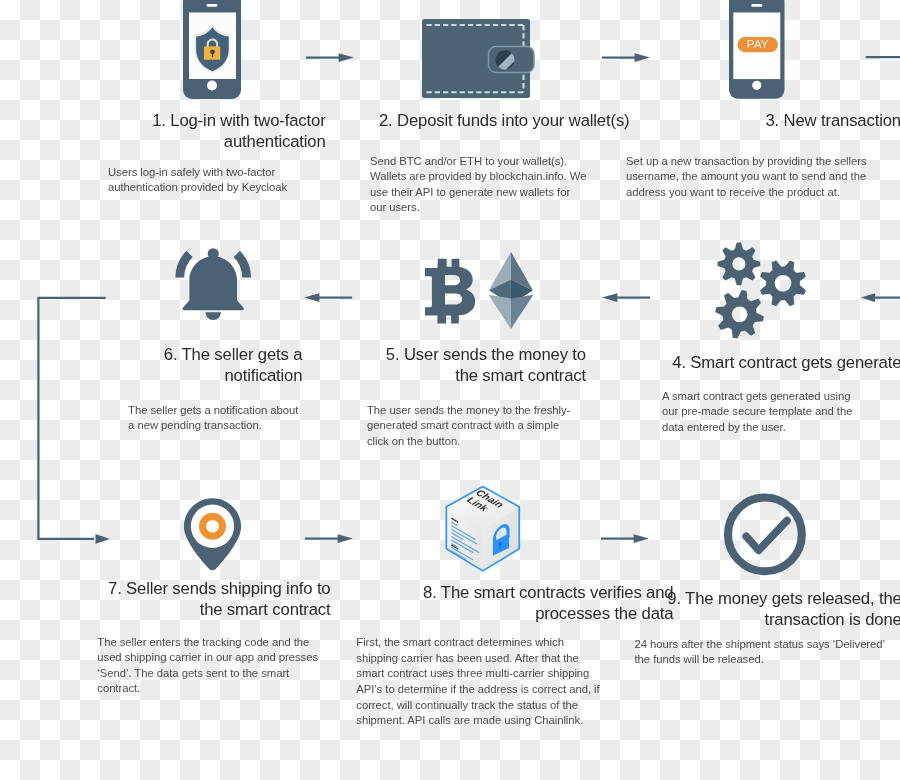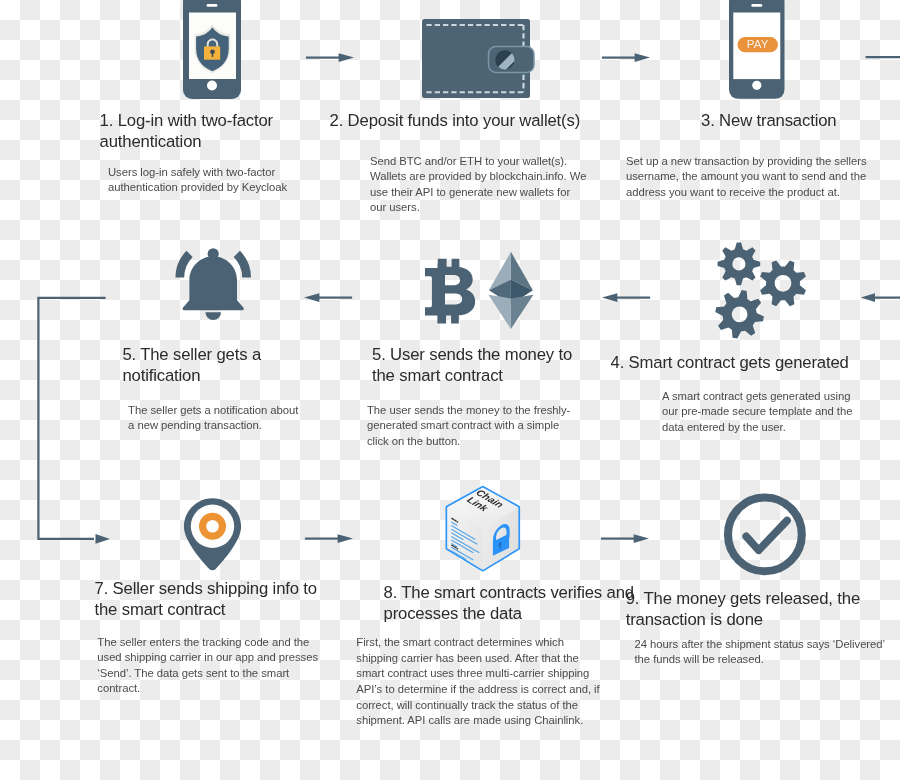--- a/index.html
+++ b/index.html
@@ -9,21 +9,21 @@
     background-color:#ffffff;
     background-image:
       linear-gradient(45deg,#ececec 25%,transparent 25%,transparent 75%,#ececec 75%),
       linear-gradient(45deg,#ececec 25%,transparent 25%,transparent 75%,#ececec 75%);
     background-size:40px 40px;
     background-position:0 0,20px 20px;
   }
   #root{position:relative;width:900px;height:572px;margin-left:36px;}
   .title,.body{-webkit-font-smoothing:antialiased;}
   .icon{position:absolute;}
-  .title{position:absolute;text-align:left;font-size:16.7px;line-height:20.9px;
+  .title{position:absolute;text-align:right;font-size:16.7px;line-height:20.9px;
     color:#2b2b2b;font-weight:400;letter-spacing:-0.15px;}
   .body{position:absolute;text-align:left;font-size:11.3px;line-height:15.6px;
     color:#4b4b4b;font-weight:400;letter-spacing:-0.05px;}
   .conn{position:absolute;}
   svg{display:block;}
 </style>
 </head>
 <body>
 
 <div id="root">
@@ -270,21 +270,21 @@
 
 <div class="title" style="left:621.0px;top:110.8px;width:200px;padding-left:44px;">3. New transaction</div>
 <div class="body" style="left:590.0px;top:153.5px;width:262px;">Set up a new transaction by providing the sellers username, the amount you want to send and the address you want to receive the product at.</div>
 
 <div class="title" style="left:574.5px;top:353.3px;width:300px;">4. Smart contract gets generated</div>
 <div class="body" style="left:626.0px;top:388.5px;width:199px;">A smart contract gets generated using our pre-made secure template and the data entered by the user.</div>
 
 <div class="title" style="left:336.0px;top:344.8px;width:214px;">5. User sends the money to the smart contract</div>
 <div class="body" style="left:331px;top:402.5px;width:210px;">The user sends the money to the freshly-generated smart contract with a simple click on the button.</div>
 
-<div class="title" style="left:86.4px;top:344.8px;width:180px;">5. The seller gets a notification</div>
+<div class="title" style="left:86.4px;top:344.8px;width:180px;">6. The seller gets a notification</div>
 <div class="body" style="left:92.1px;top:402.5px;width:175px;">The seller gets a notification about a new pending transaction.</div>
 
 <div class="title" style="left:58.5px;top:579.0px;width:236px;">7. Seller sends shipping info to the smart contract</div>
 <div class="body" style="left:61.3px;top:634.5px;width:229px;">The seller enters the tracking code and the used shipping carrier in our app and presses ‘Send’. The data gets sent to the smart contract.</div>
 
 <div class="title" style="left:299.5px;top:582.6px;width:290px;padding-left:48px;">8. The smart contracts verifies and processes the data</div>
 <div class="body" style="left:320.3px;top:635.2px;width:248px;">First, the smart contract determines which shipping carrier has been used. After that the smart contract uses three multi-carrier shipping API’s to determine if the address is correct and, if correct, will continually track the status of the shipment. API calls are made using Chainlink.</div>
 
 <div class="title" style="left:589.7px;top:589.2px;width:276px;">9. The money gets released, the transaction is done</div>
 <div class="body" style="left:598.5px;top:636.5px;width:259px;">24 hours after the shipment status says ‘Delivered’ the funds will be released.</div>

